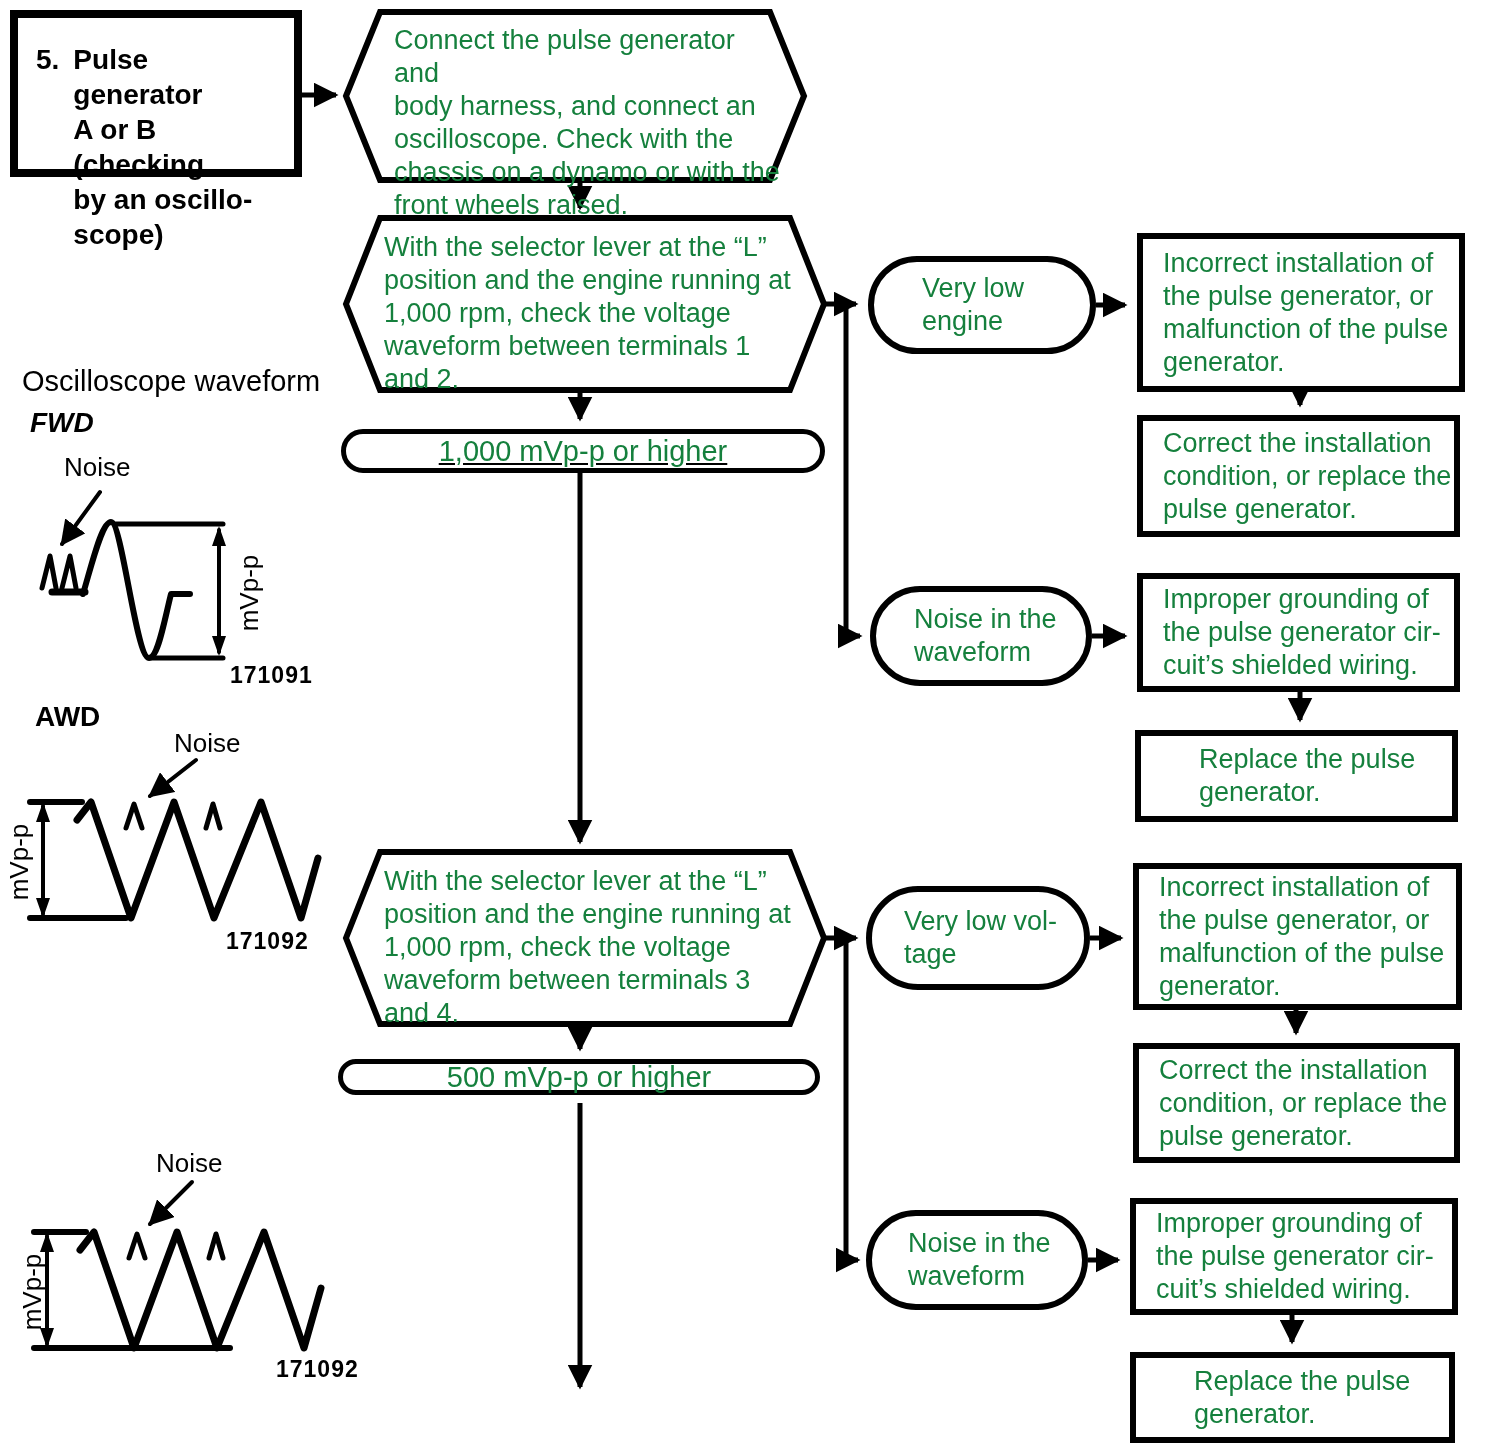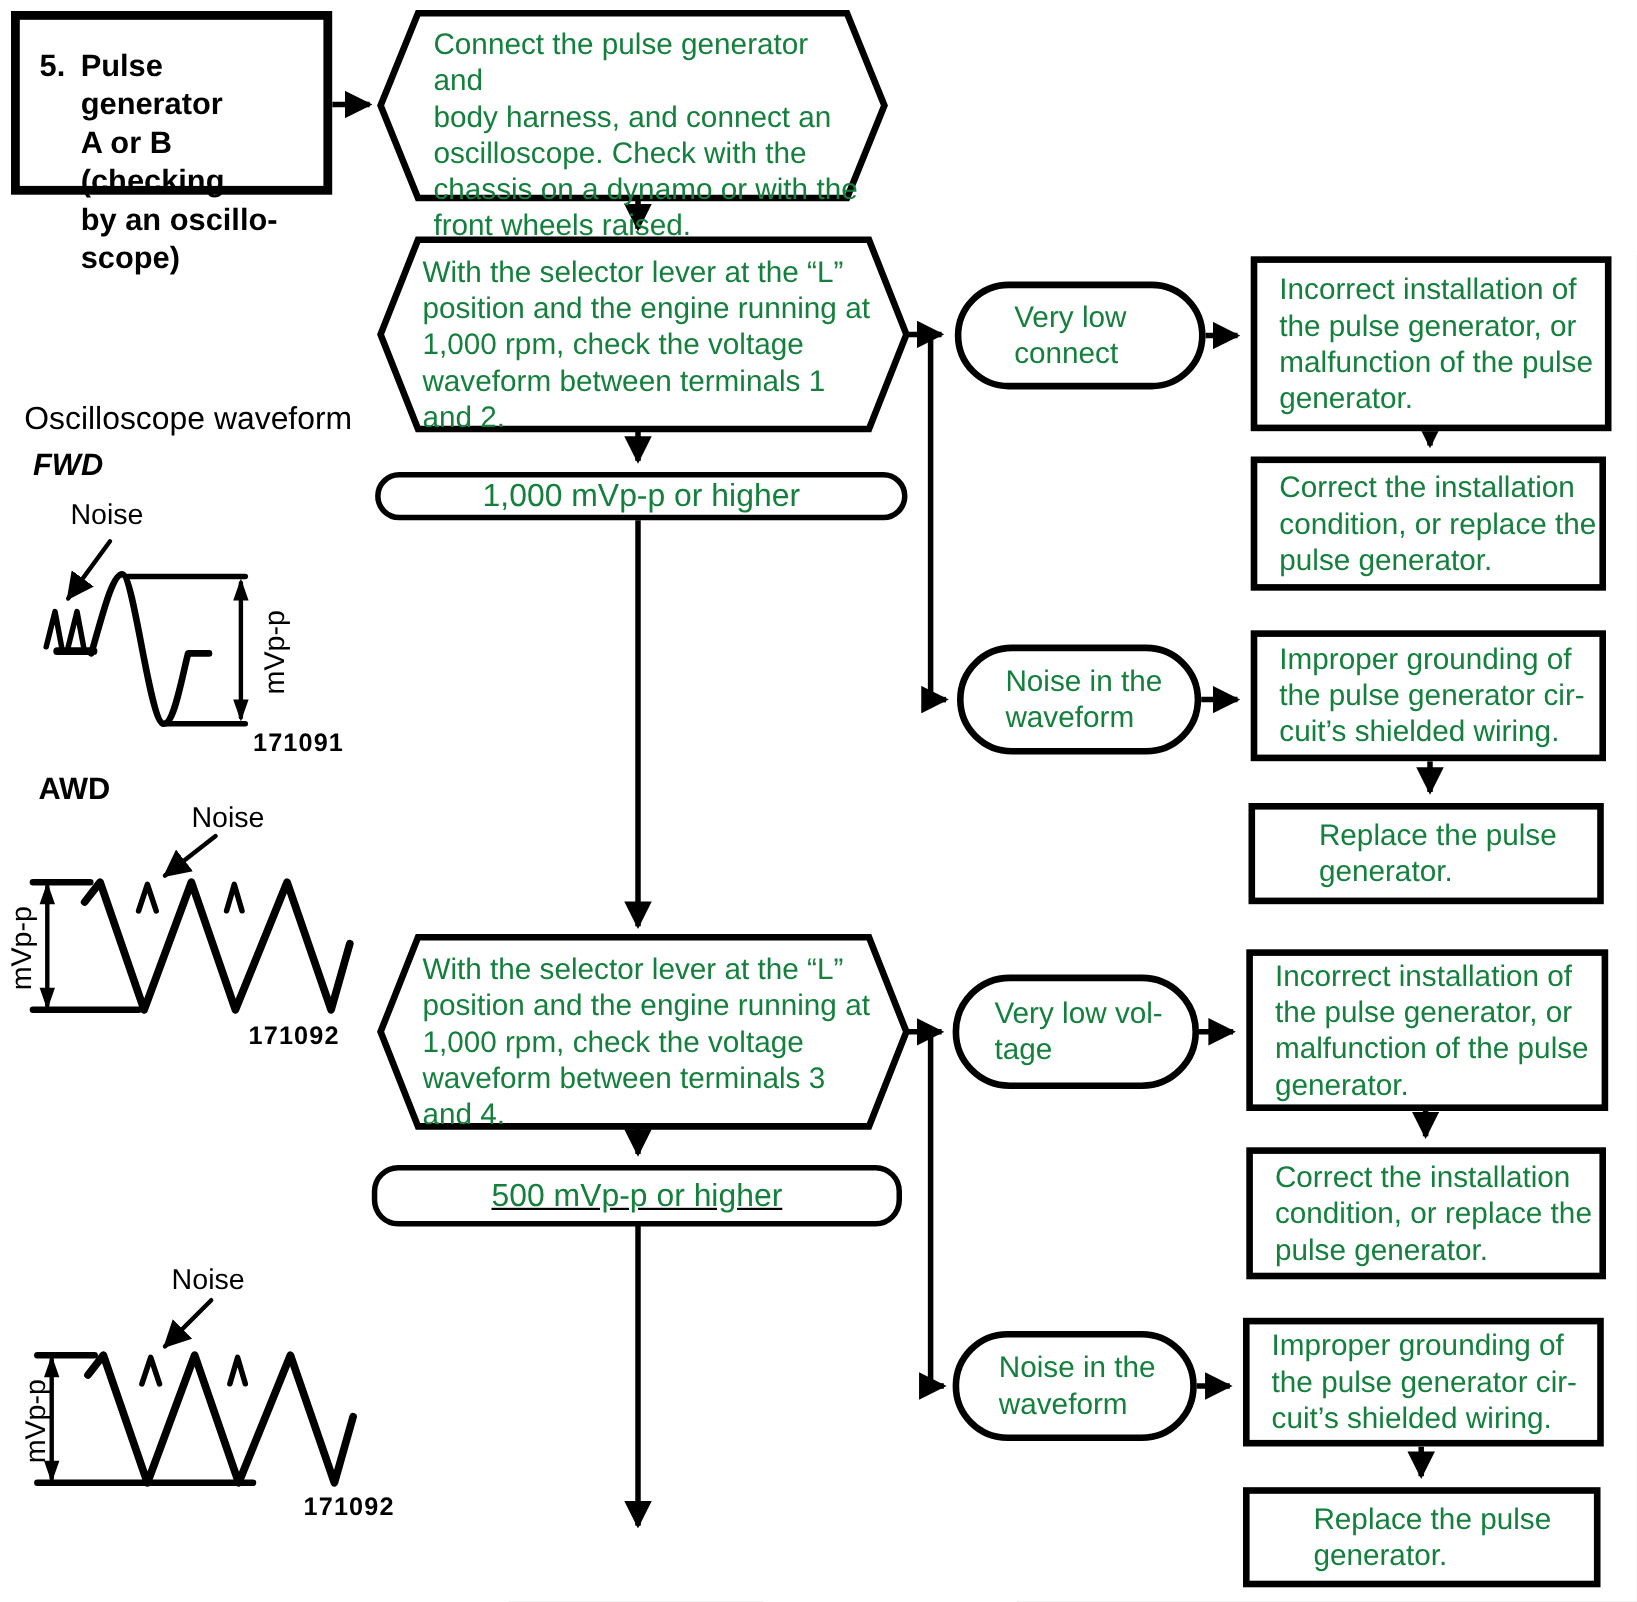--- a/index.html
+++ b/index.html
@@ -117,30 +117,30 @@
 position and the engine running at
 1,000 rpm, check the voltage
 waveform between terminals 1
 and 2.</div>
   <div class="abs txt hexttext" style="left:384px;top:865px;width:420px;">With the selector lever at the “L”
 position and the engine running at
 1,000 rpm, check the voltage
 waveform between terminals 3
 and 4.</div>
 
-  <div class="abs node pill" style="left:341px;top:429px;width:484px;height:44px;">
+  <div class="abs node pill" style="left:341px;top:429px;width:484px;height:44px;text-decoration:underline;">
     <span class="txt" style="font-size:29px;">1,000 mVp-p or higher</span>
   </div>
-  <div class="abs node pill" style="left:338px;top:1059px;width:482px;height:56px;text-decoration:underline;">
+  <div class="abs node pill" style="left:338px;top:1059px;width:482px;height:36px;">
     <span class="txt" style="font-size:29px;">500 mVp-p or higher</span>
   </div>
 
   <div class="abs node oval" style="left:868px;top:256px;width:228px;height:98px;padding-left:48px;">
     <span class="txt">Very low
-connect</span>
+engine</span>
   </div>
   <div class="abs node rectbox" style="left:1137px;top:233px;width:328px;height:159px;padding-left:20px;">
     <span class="txt">Incorrect installation of
 the pulse generator, or
 malfunction of the pulse
 generator.</span>
   </div>
   <div class="abs node rectbox" style="left:1137px;top:415px;width:323px;height:122px;padding-left:20px;">
     <span class="txt">Correct the installation
 condition, or replace the

